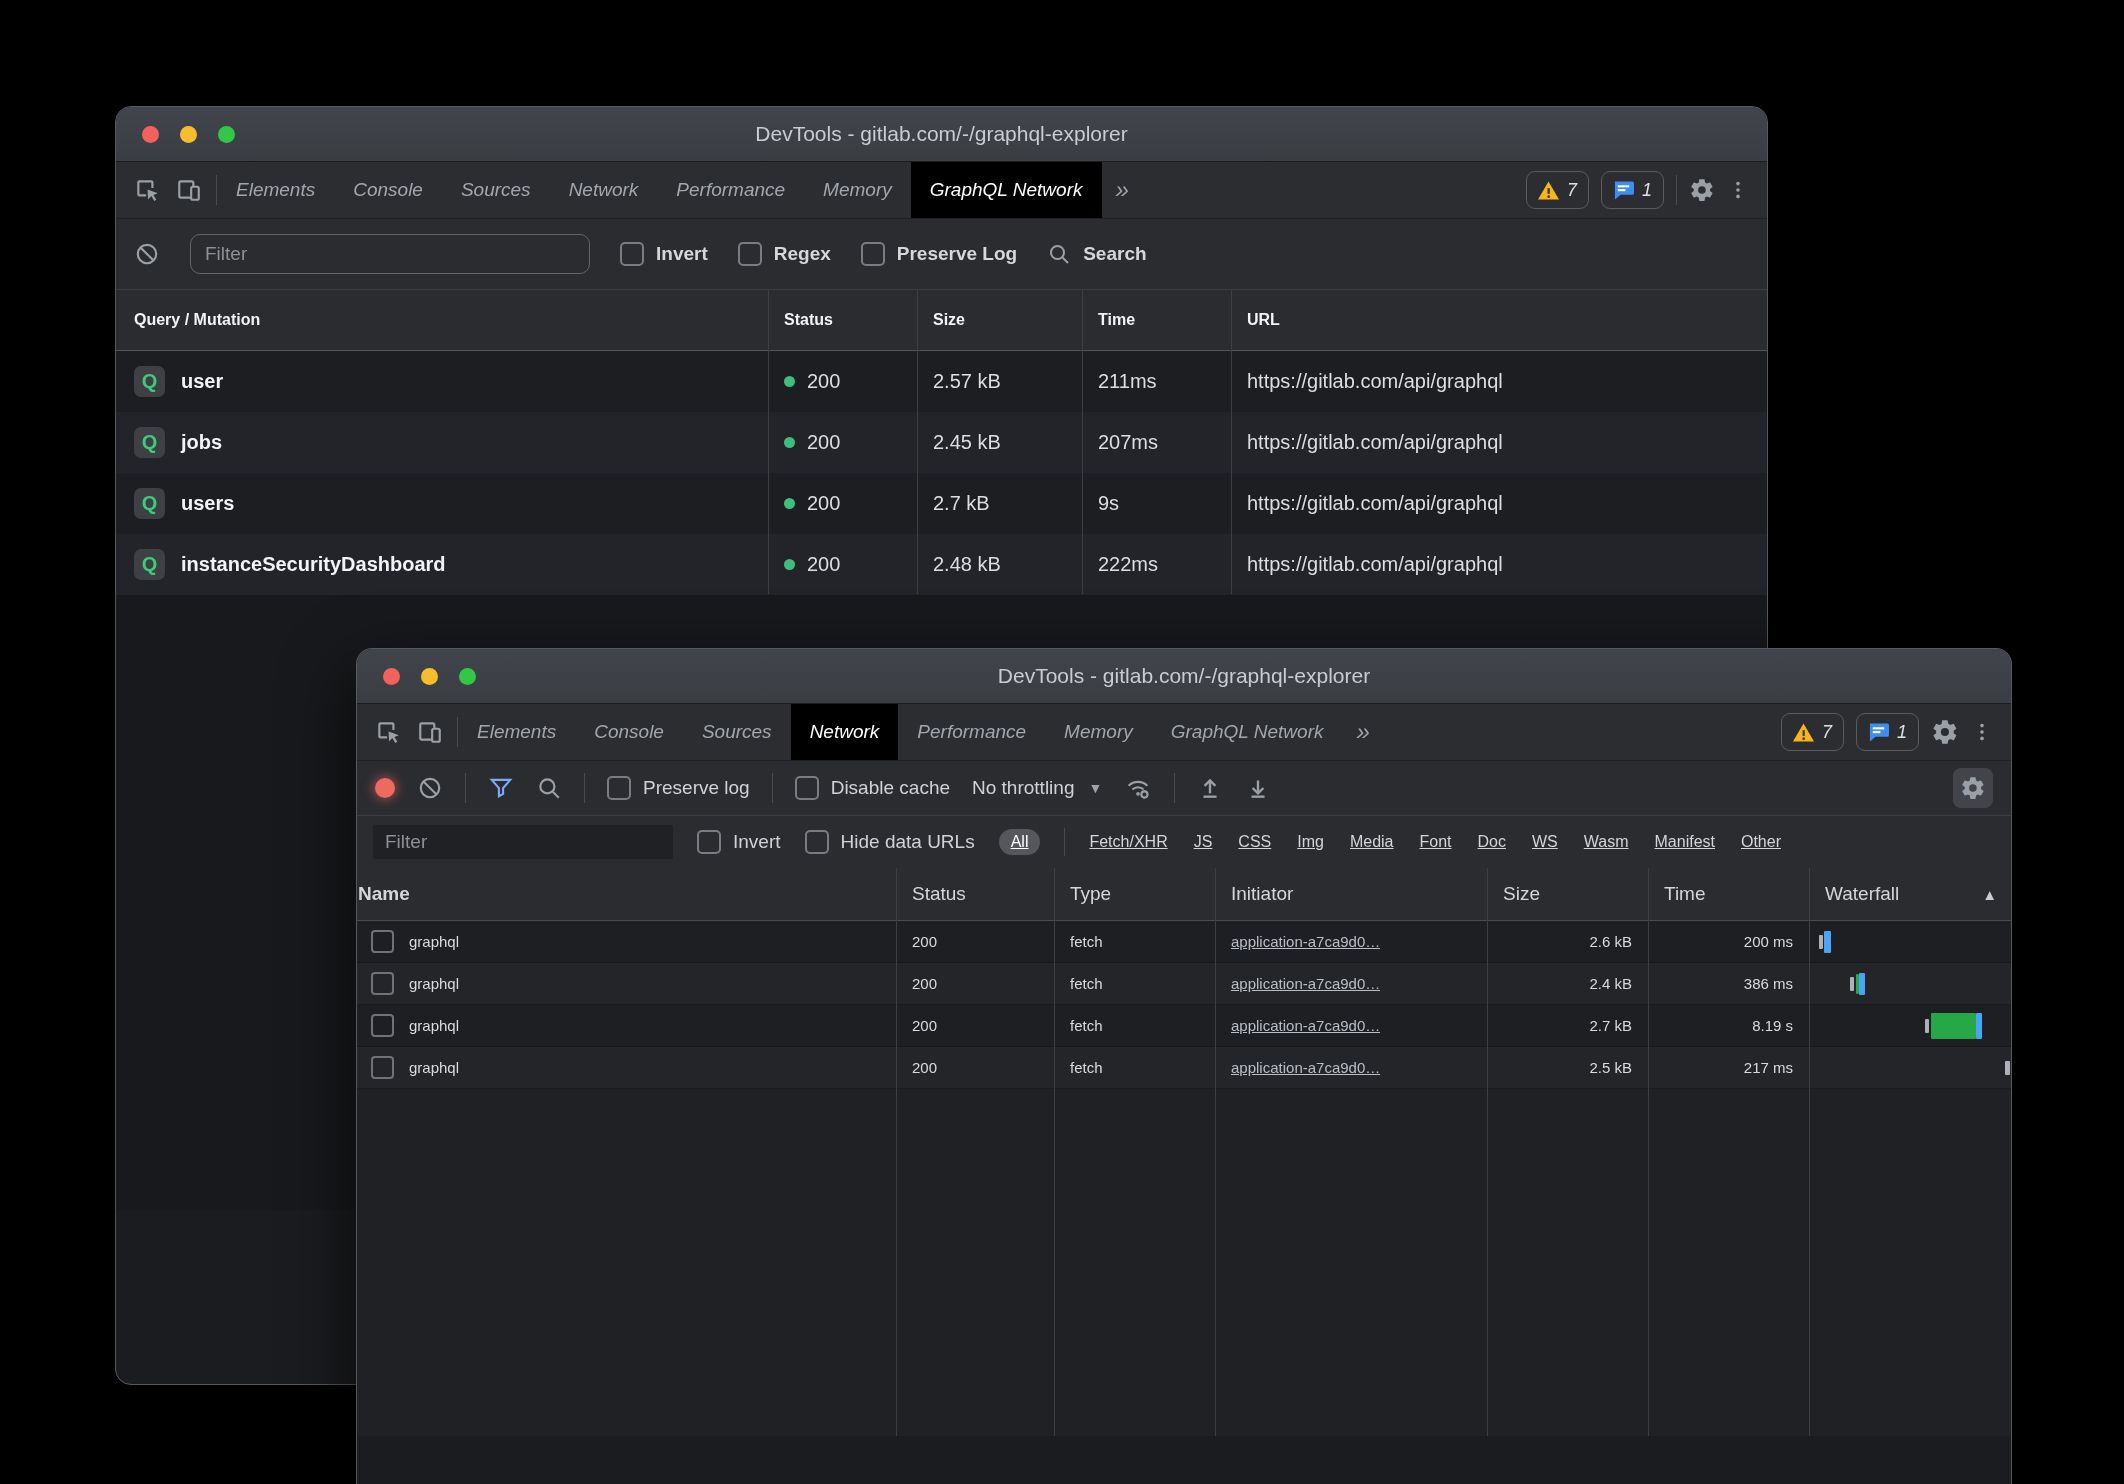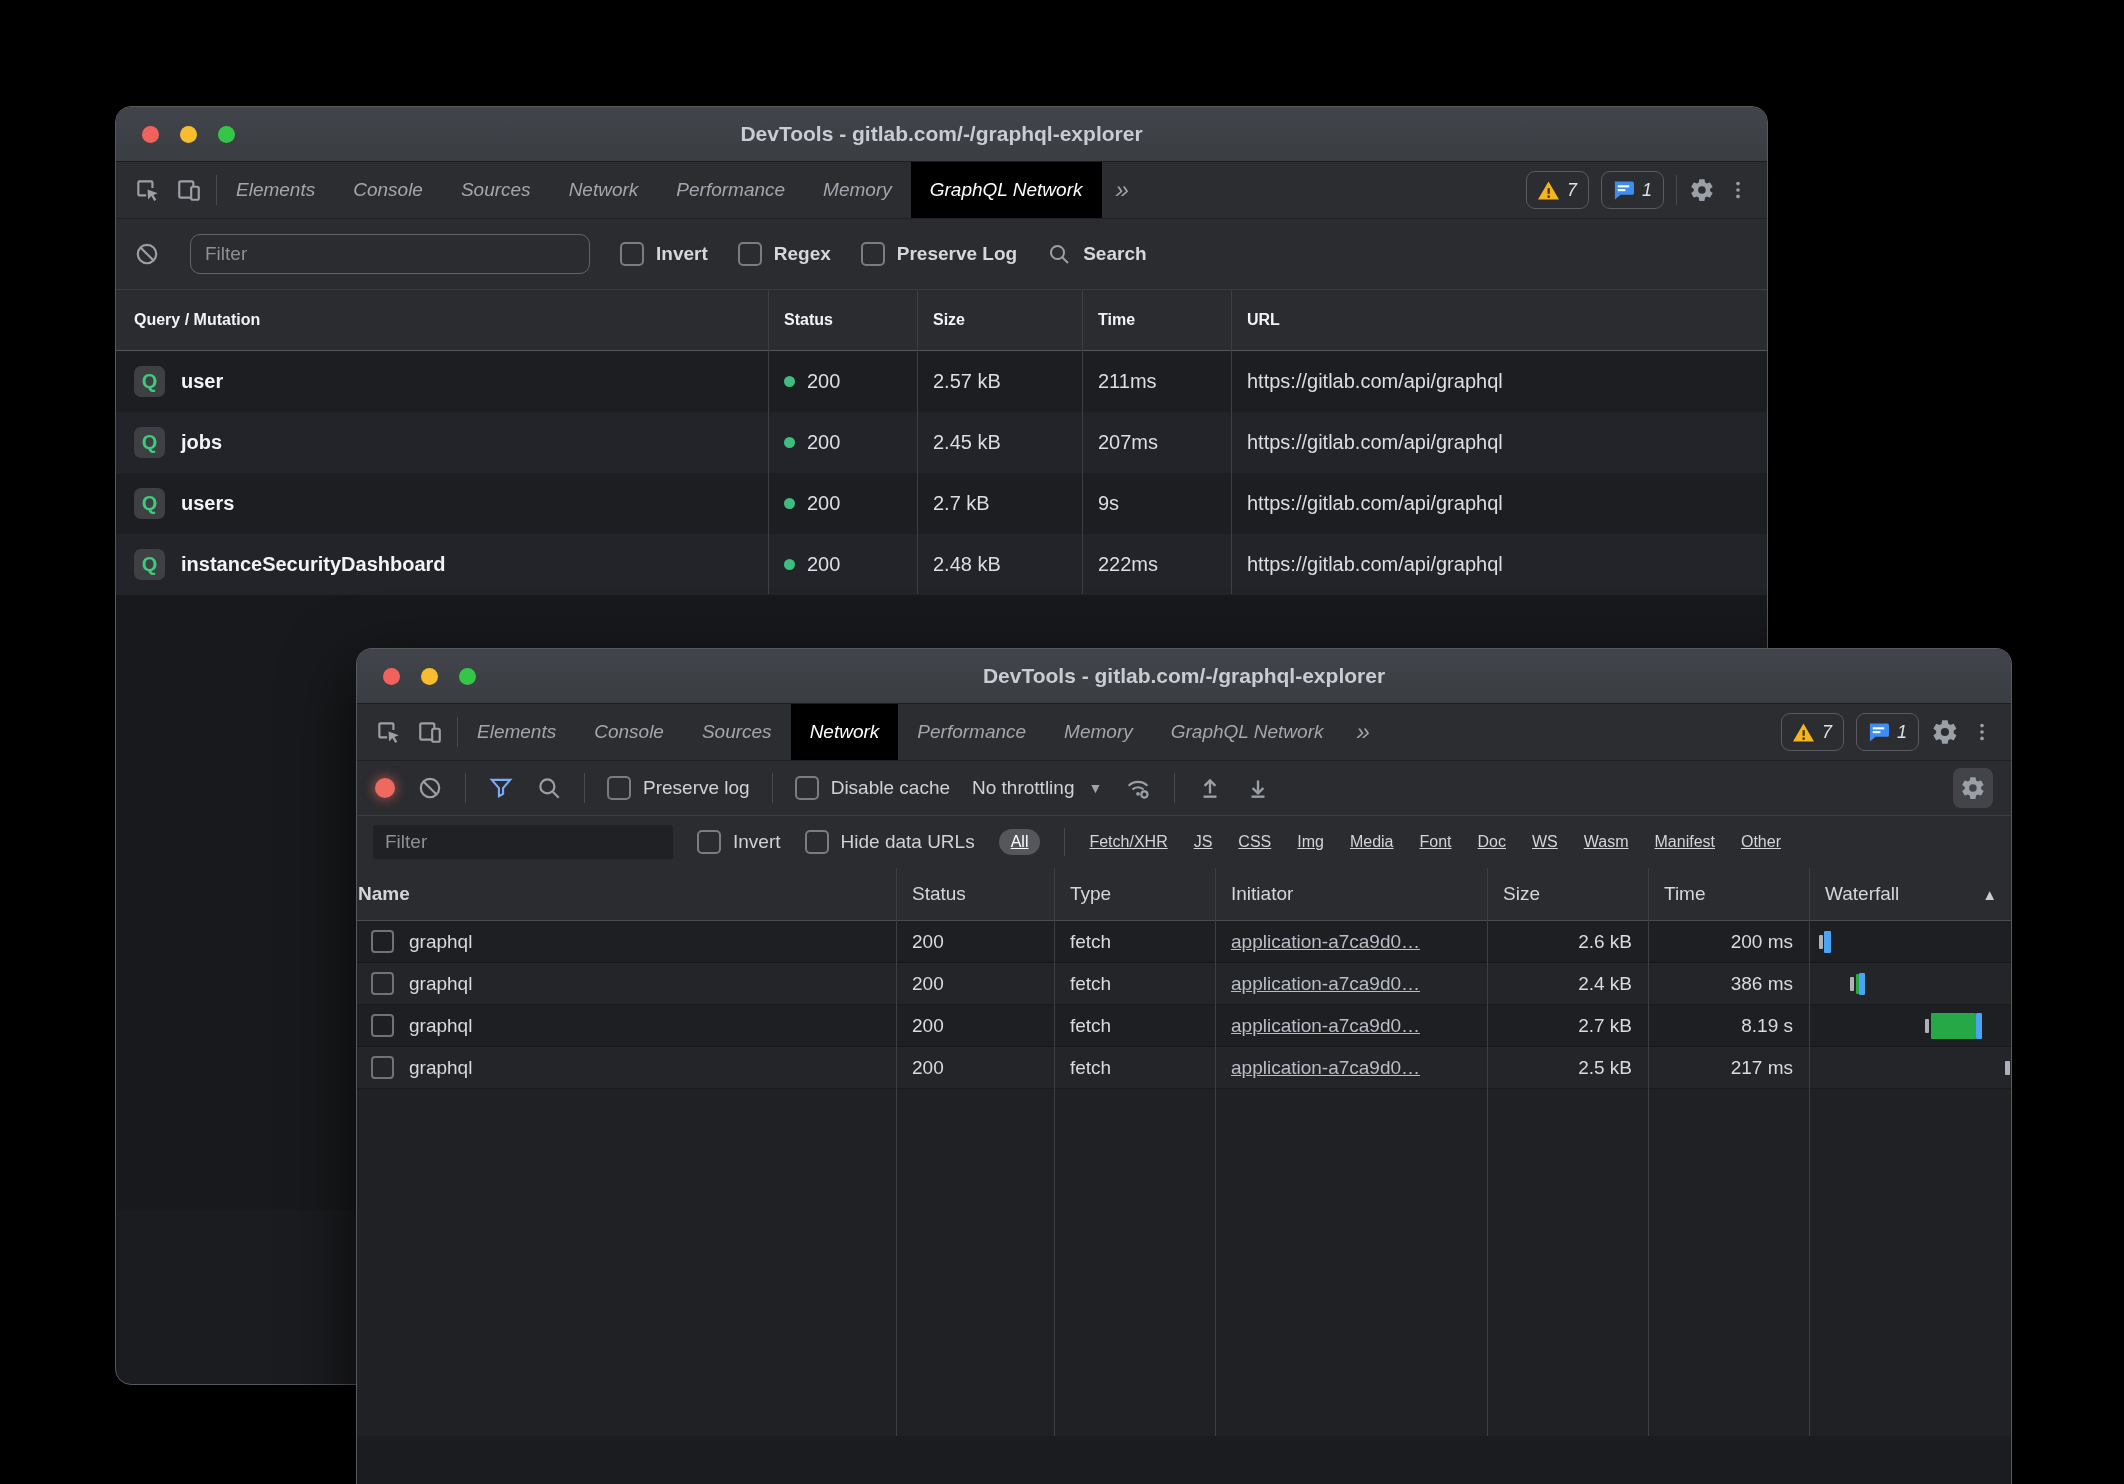--- a/index.html
+++ b/index.html
@@ -6,21 +6,21 @@
   body{width:2124px;height:1484px;background:#000;overflow:hidden;
        font-family:"Liberation Sans","DejaVu Sans",sans-serif;position:relative;}
   .window{position:absolute;border:1px solid #58595d;background:#1b1c1f;
           box-shadow:0 24px 70px rgba(0,0,0,.75);overflow:hidden;box-sizing:border-box;}
   #back-window{left:115px;top:106px;width:1653px;height:1279px;border-radius:16px;}
   #front-window{left:356px;top:648px;width:1656px;height:836px;border-radius:16px 16px 0 0;border-bottom:none;}
 
   
   .titlebar{height:54px;background:linear-gradient(#41444a,#3a3d42);position:relative;
             display:flex;align-items:center;justify-content:center;border-bottom:1px solid #1b1c1e;}
-  .titlebar .title{font-size:21px;font-weight:700;color:#c9ccd2;}
+  .titlebar .title{font-size:21px;font-weight:400;color:#c9ccd2;}
   .lights{position:absolute;left:26px;top:0;height:100%;display:flex;align-items:center;gap:21px;}
   .light{width:17px;height:17px;border-radius:50%;}
   .light.red{background:#f2625c}.light.yellow{background:#f7bd2f}.light.green{background:#33c647}
 
   
   .tabbar{height:56px;background:#2c2d31;display:flex;align-items:stretch;border-bottom:1px solid #202124;font-style:italic;}
   .tabbar .icebox{display:flex;align-items:center;gap:16px;padding:0 14px 0 18px;}
   .ico{color:#9aa0a6;display:flex;align-items:center;justify-content:center;}
   .ico svg{display:block;}
   .vsep{width:1px;height:30px;background:#4a4b4f;align-self:center;}
@@ -76,21 +76,21 @@
           font-size:20px;display:flex;align-items:center;justify-content:center;flex:none;}
   .dot{width:11px;height:11px;border-radius:50%;background:#3fbd7f;flex:none;}
   .bw-empty{background:#18191c;flex:1;}
   .dividers{position:absolute;pointer-events:none;}
   .vdiv{position:absolute;width:1px;background:#3e3f43;top:0;bottom:0;}
 
   .fw-thead{height:52px;background:#2b2c30;display:grid;
             grid-template-columns:539px 158px 161px 272px 161px 161px 1fr;align-items:center;
             border-bottom:1px solid #4a4b4f;color:#d3d6da;font-size:19px;}
   .fw-row{display:grid;grid-template-columns:539px 158px 161px 272px 161px 161px 1fr;height:42px;
-          align-items:center;font-size:19px;color:#d9dbdf;border-bottom:1px solid rgba(0,0,0,.25);box-sizing:border-box;}
+          align-items:center;font-size:15px;color:#d9dbdf;border-bottom:1px solid rgba(0,0,0,.25);box-sizing:border-box;}
   .fw-row:nth-child(odd){background:#242529;}
   .fw-row:nth-child(even){background:#1e1f23;}
   .cell.num{justify-content:flex-end;padding-right:16px;}
   .rowcb{width:19px;height:19px;border:2px solid #6f7278;border-radius:4px;background:transparent;flex:none;}
   .init-link{color:#b9bec6;text-decoration:underline;overflow:hidden;text-overflow:ellipsis;}
   .wf-cell{position:relative;height:100%;}
   .wfbar{position:absolute;top:50%;transform:translateY(-50%);border-radius:1px;}
   .wfbar.tick{background:#aeb2b8;}
   .wfbar.wait{background:#26a847;}
   .wfbar.dl{background:#4aa3f5;}

